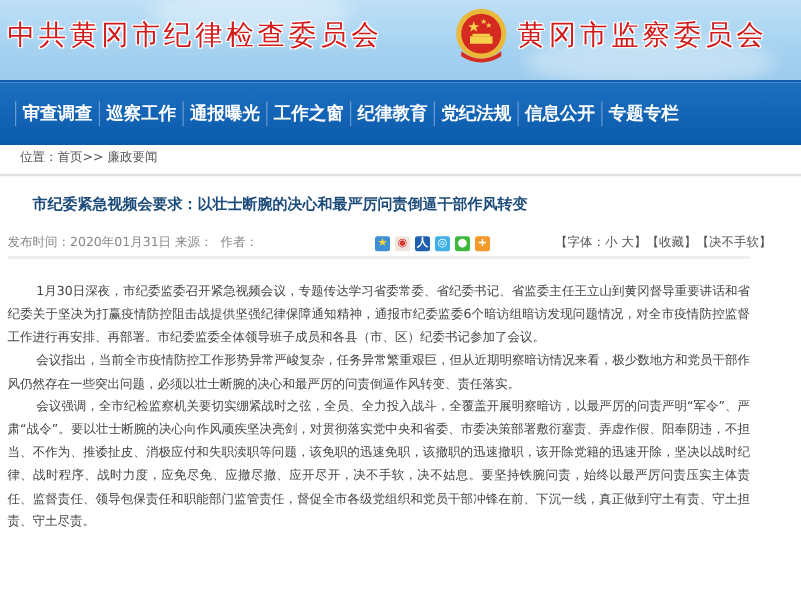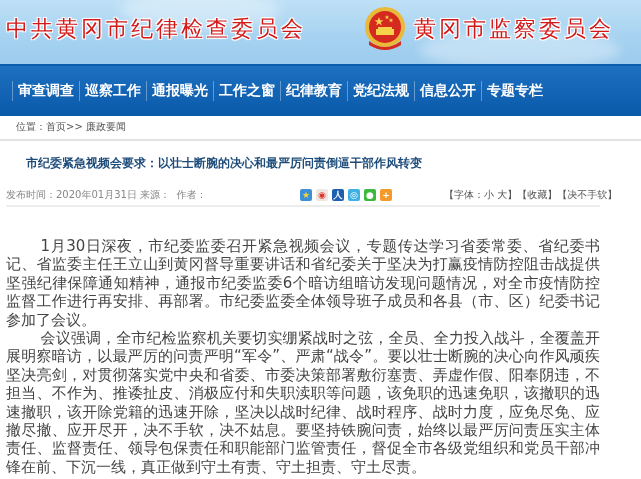--- a/index.html
+++ b/index.html
@@ -70,21 +70,21 @@
       position: absolute; left: 444px; top: 188px; font-size: 10px; color: #555; white-space: nowrap;
       height: 14px; line-height: 14px;
     }
     .tools span { cursor: pointer; }
     .meta-line {
       position: absolute; left: 6px; top: 205px; width: 594px; height: 2px; background: #ececec;
     }
 
     .content {
       position: absolute; left: 6px; top: 225px; width: 594px;
-      font-size: 15px; line-height: 18.4px; color: #444; margin-top: 12px;
+      font-size: 10px; line-height: 18.4px; color: #444;
     }
     .content p { text-indent: 2.3em; text-align: justify; }
   </style>
 </head>
 <body>
 
 <div class="header">
   <div class="cloud" style="left:120px;top:-10px;width:160px;height:40px;"></div>
   <div class="cloud" style="left:420px;top:30px;width:200px;height:40px;"></div>
   <div class="header-title left">中共黄冈市纪律检查委员会</div>
@@ -142,14 +142,15 @@
   <span style="background:#f39a2a;">+</span>
 </div>
 
 <div class="tools">
   <span>【字体：</span><span>小</span>&nbsp;<span>大</span><span>】</span><span>【收藏】</span><span>【决不手软】</span>
 </div>
 <div class="meta-line"></div>
 
 <div class="content">
   <p>1月30日深夜，市纪委监委召开紧急视频会议，专题传达学习省委常委、省纪委书记、省监委主任王立山到黄冈督导重要讲话和省纪委关于坚决为打赢疫情防控阻击战提供坚强纪律保障通知精神，通报市纪委监委6个暗访组暗访发现问题情况，对全市疫情防控监督工作进行再安排、再部署。市纪委监委全体领导班子成员和各县（市、区）纪委书记参加了会议。</p>
+  <p>会议指出，当前全市疫情防控工作形势异常严峻复杂，任务异常繁重艰巨，但从近期明察暗访情况来看，极少数地方和党员干部作风仍然存在一些突出问题，必须以壮士断腕的决心和最严厉的问责倒逼作风转变、责任落实。</p>
   <p>会议强调，全市纪检监察机关要切实绷紧战时之弦，全员、全力投入战斗，全覆盖开展明察暗访，以最严厉的问责严明“军令”、严肃“战令”。要以壮士断腕的决心向作风顽疾坚决亮剑，对贯彻落实党中央和省委、市委决策部署敷衍塞责、弄虚作假、阳奉阴违，不担当、不作为、推诿扯皮、消极应付和失职渎职等问题，该免职的迅速免职，该撤职的迅速撤职，该开除党籍的迅速开除，坚决以战时纪律、战时程序、战时力度，应免尽免、应撤尽撤、应开尽开，决不手软，决不姑息。要坚持铁腕问责，始终以最严厉问责压实主体责任、监督责任、领导包保责任和职能部门监管责任，督促全市各级党组织和党员干部冲锋在前、下沉一线，真正做到守土有责、守土担责、守土尽责。</p>
 </div>
 
 </body></html>

